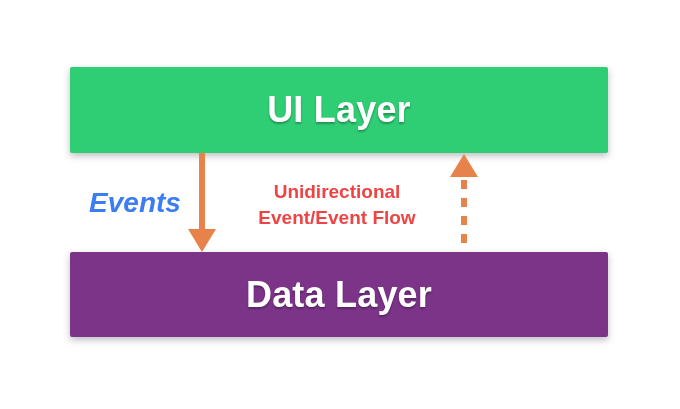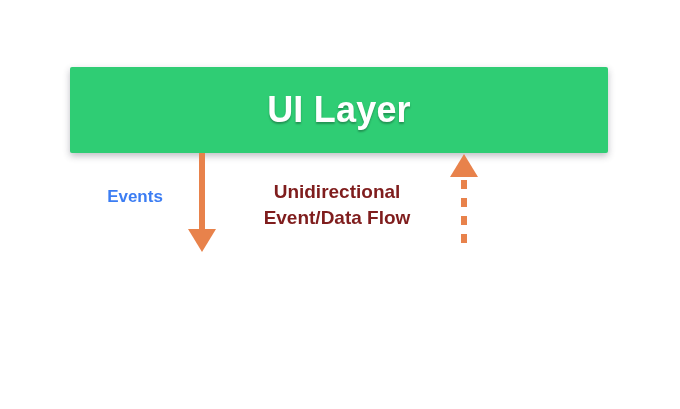--- a/index.html
+++ b/index.html
@@ -85,33 +85,34 @@
       transparent 9px, transparent 18px
     );
   }
   
   .flow-label {
     position: absolute;
     top: 187px;
     width: 110px;
     text-align: center;
     color: #3c7df3;
-    font-size: 17px;
+    font-size: 28px;
     font-weight: 700;
+    font-style: italic;
   }
   .events-label { left: 80px; }
   .stream-label { left: 486px; }
   
   .caption {
     position: absolute;
     left: 236px;
     top: 179px;
     width: 202px;
     text-align: center;
-    color: #7f1d1d;
+    color: #ef4444;
     font-size: 19px;
     font-weight: 700;
     line-height: 26px;
   }
 </style>
 </head>
 <body>
 
 <div class="stage">
 
@@ -122,17 +123,20 @@
   <div class="events-line"></div>
   <div class="events-head"></div>
 
   <div class="stream-head"></div>
   <div class="stream-line"></div>
 
   <div class="flow-label events-label">Events</div>
 
   <div class="caption">
     <div>Unidirectional</div>
-    <div>Event/Data Flow</div>
+    <div>Event/Event Flow</div>
   </div>
 
+  <div class="layer-box data-box">
+    <span class="layer-label">Data Layer</span>
+  </div>
 
 </div>
 
 </body></html>

